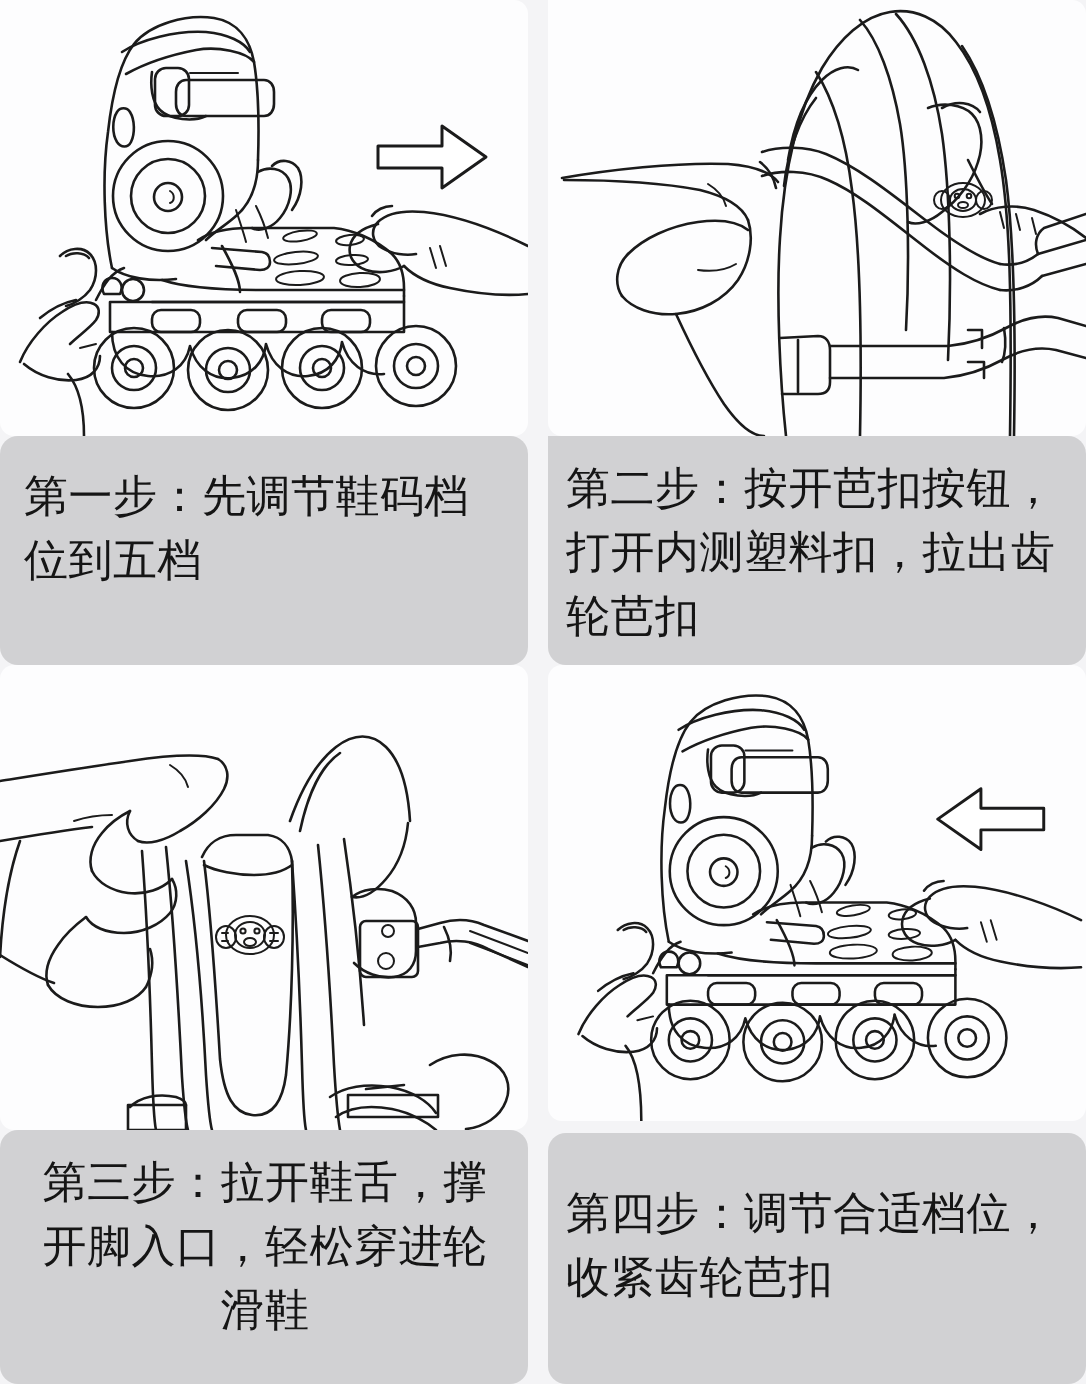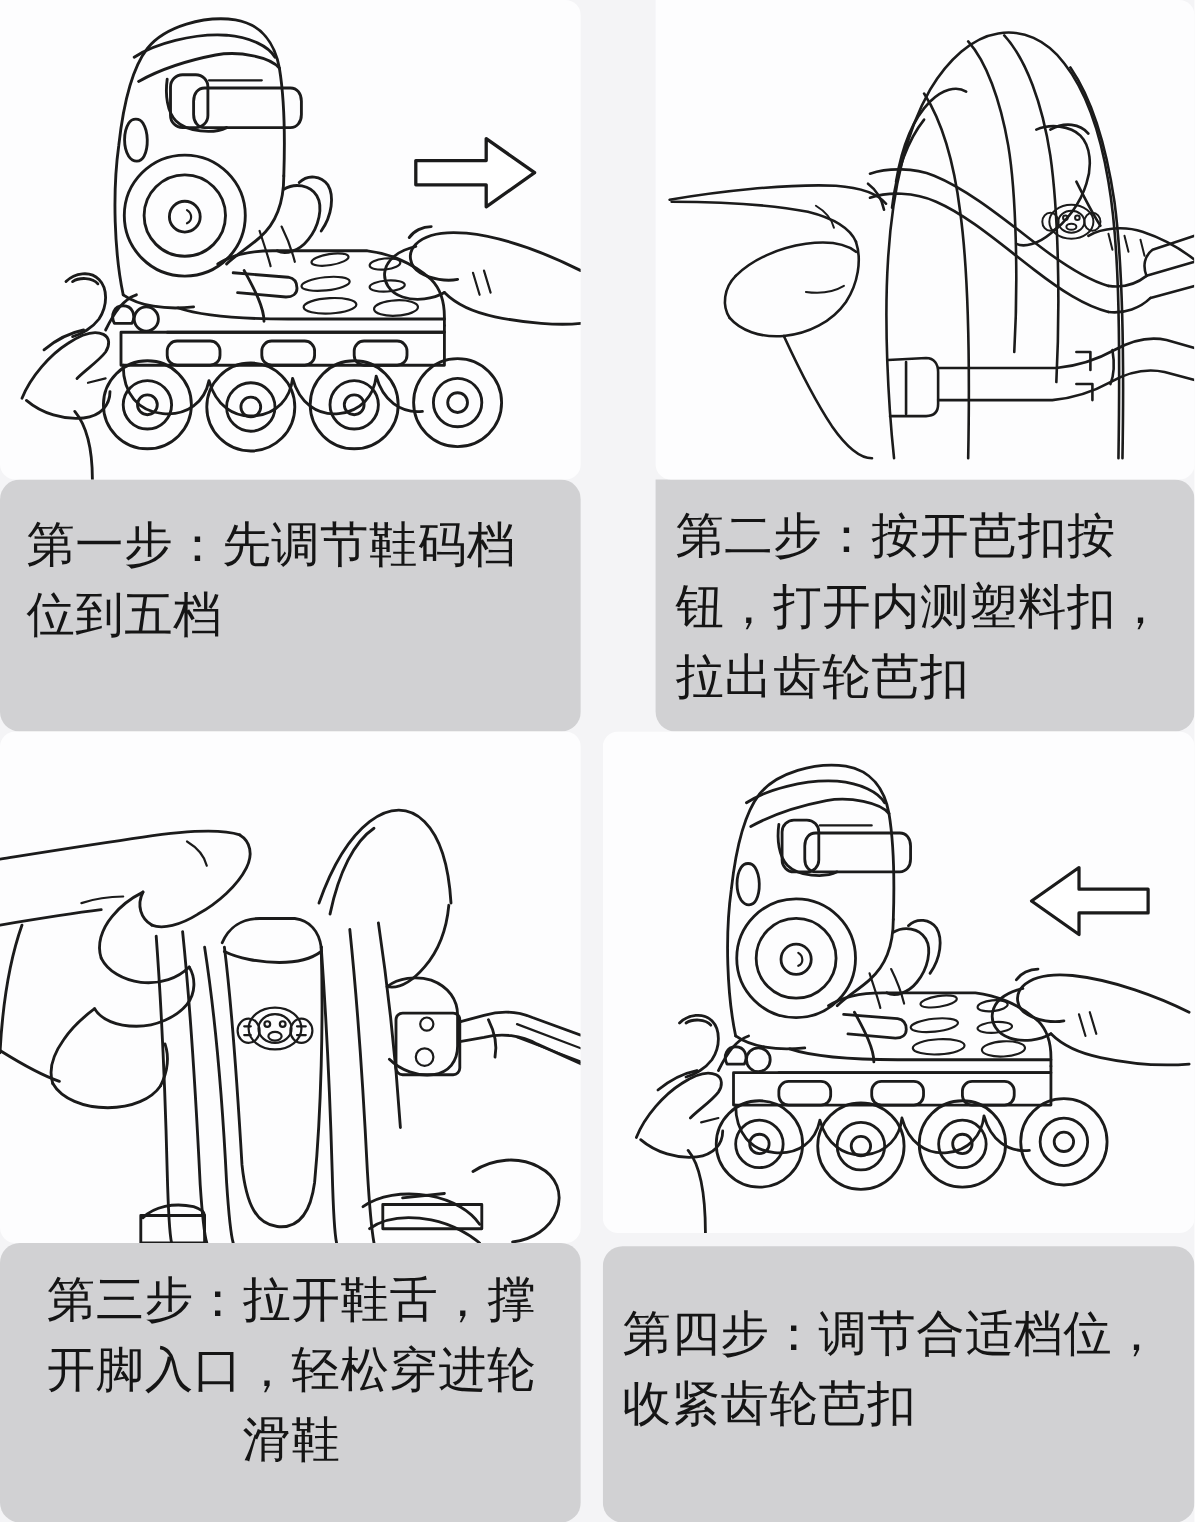--- a/index.html
+++ b/index.html
@@ -57,21 +57,21 @@
   
   .p1 .figure { height: 436px; }
   .p1 .caption { height: 229px; padding-top: 28px; }
   .p2 .figure { height: 436px; }
   .p2 .caption { height: 229px; padding-top: 20px; padding-left: 18px; }
   .p3 .figure { height: 465px; }
   .p3 .caption { height: 254px; padding-top: 20px; text-align: center; }
   .p4 .figure { height: 465px; }
   .p4 .caption { height: 254px; padding-top: 48px; padding-left: 18px; margin-top: 12px; }
 
-  .p2 .figure, .p2 .caption { border-top-left-radius: 0; margin-left: 48px; }
+  .p2 .figure, .p2 .caption { border-top-left-radius: 0; }
   .p1 .figure { border-top-left-radius: 0; }
 
   .ink { fill: none; stroke: #1b1b1b; stroke-width: 2.6; stroke-linejoin: round; stroke-linecap: round; }
   .ink-thin { fill: none; stroke: #1b1b1b; stroke-width: 2.0; stroke-linejoin: round; stroke-linecap: round; }
   .ink-fill-white { fill: #ffffff; stroke: #1b1b1b; stroke-width: 3.0; stroke-linejoin: round; stroke-linecap: round; }
 </style>
 </head>
 <body>
 
 <div id="page">

